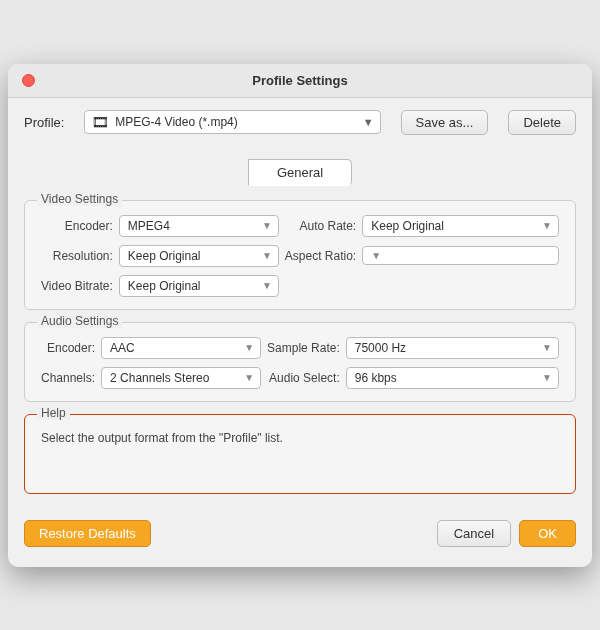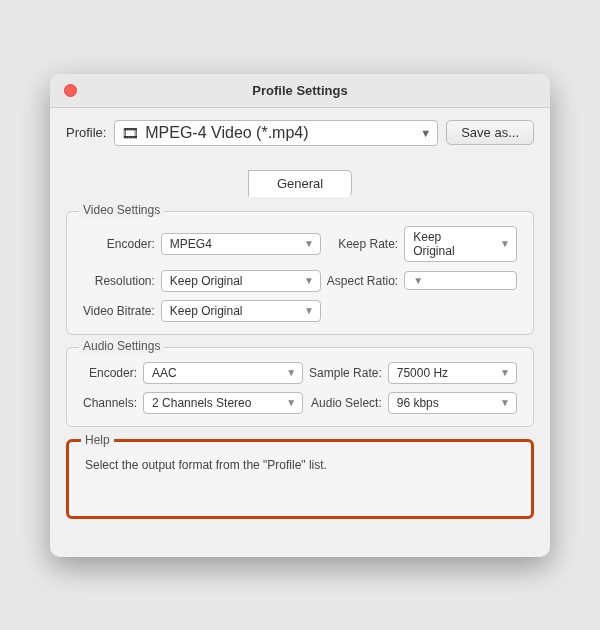--- a/index.html
+++ b/index.html
@@ -8,21 +8,21 @@
       font-size: 13px;
       background: #e8e8e8;
       display: flex;
       justify-content: center;
       align-items: center;
       width: 600px;
       height: 630px;
       overflow: hidden;
     }
     .window {
-      width: 500px;
+      width: 584px;
       background: #f0f0f0;
       border-radius: 10px;
       box-shadow: 0 10px 30px rgba(0,0,0,0.35);
       overflow: hidden;
       display: flex;
       flex-direction: column;
     }
     .titlebar {
       background: #e8e8e8;
       border-bottom: 1px solid #ccc;
@@ -49,21 +49,21 @@
     }
     .content {
       padding: 12px 16px 16px;
       display: flex;
       flex-direction: column;
       gap: 0;
     }
     .profile-row {
       display: flex;
       align-items: center;
-      gap: 8px;
+      gap: 20px;
       margin-bottom: 24px;
     }
     .profile-label {
       font-size: 13px;
       font-weight: 500;
       color: #333;
       white-space: nowrap;
     }
     .profile-select-wrapper {
       display: flex;
@@ -73,21 +73,21 @@
       border: 1px solid #bbb;
       border-radius: 4px;
       padding: 3px 6px;
       gap: 6px;
     }
     .profile-icon {
       font-size: 14px;
     }
     .profile-select-text {
       flex: 1;
-      font-size: 16px;
+      font-size: 12px;
       color: #333;
     }
     .chevron {
       color: #666;
       font-size: 11px;
     }
     .btn-save-as, .btn-delete, .btn-cancel, .btn-ok, .btn-restore {
       padding: 4px 14px;
       border-radius: 5px;
       border: 1px solid #bbb;
@@ -164,21 +164,21 @@
       gap: 16px;
     }
     .form-select span.sel-text {
       flex: 1;
     }
     .form-select span.sel-arrow {
       color: #888;
       font-size: 10px;
     }
     .help-section {
-      border: 3px solid #c2410c;
+      border: 1px solid #c2410c;
       border-radius: 6px;
       margin-bottom: 22px;
       padding: 14px 16px 12px;
       position: relative;
       background: #f5f5f5;
       min-height: 80px;
     }
     .help-text {
       font-size: 12px;
       color: #444;
@@ -243,36 +243,37 @@
   <div class="content">
 
     <div class="profile-row">
       <span class="profile-label">Profile:</span>
       <div class="profile-select-wrapper">
         <span class="profile-icon">🎞</span>
         <span class="profile-select-text">MPEG-4 Video (*.mp4)</span>
         <span class="chevron">▼</span>
       </div>
       <button class="btn-save-as">Save as...</button>
+      <button class="btn-delete">Delete</button>
     </div>
 
     <div class="tabs-row">
       <div class="tab active">General</div>
     </div>
 
     <div class="section">
       <span class="section-title">Video Settings</span>
       <div class="video-grid">
 
         <span class="form-label">Encoder:</span>
         <div class="form-select">
           <span class="sel-text">MPEG4</span>
           <span class="sel-arrow">▼</span>
         </div>
-        <span class="form-label">Keep Rate:</span>
+        <span class="form-label">Auto Rate:</span>
         <div class="form-select">
           <span class="sel-text">Keep Original</span>
           <span class="sel-arrow">▼</span>
         </div>
 
         <span class="form-label">Resolution:</span>
         <div class="form-select">
           <span class="sel-text">Keep Original</span>
           <span class="sel-arrow">▼</span>
         </div>
@@ -317,14 +318,21 @@
           <span class="sel-arrow">▼</span>
         </div>
       </div>
     </div>
 
     <div class="help-section">
       <span class="section-title">Help</span>
       <p class="help-text">Select the output format from the "Profile" list.</p>
     </div>
 
+    <div class="footer">
+      <button class="btn-restore">Restore Defaults</button>
+      <div class="footer-right">
+        <button class="btn-cancel">Cancel</button>
+        <button class="btn-ok">OK</button>
+      </div>
+    </div>
   </div>
 </div>
 
 </body></html>

